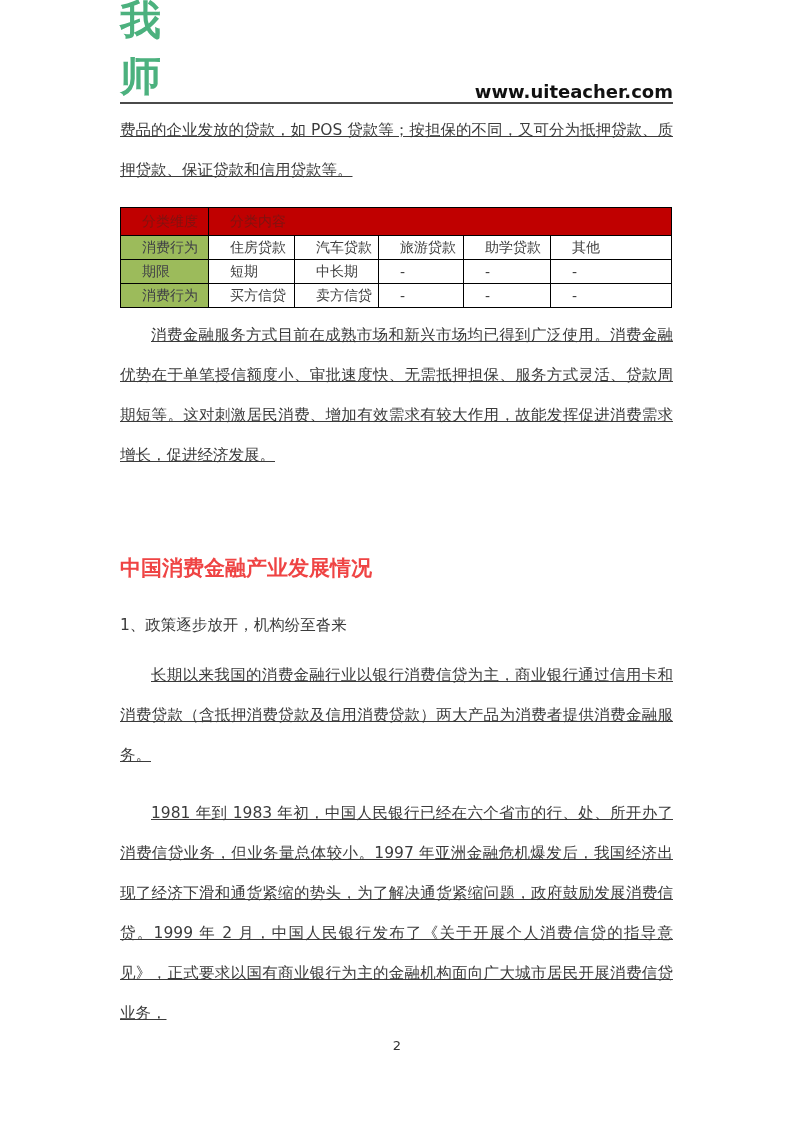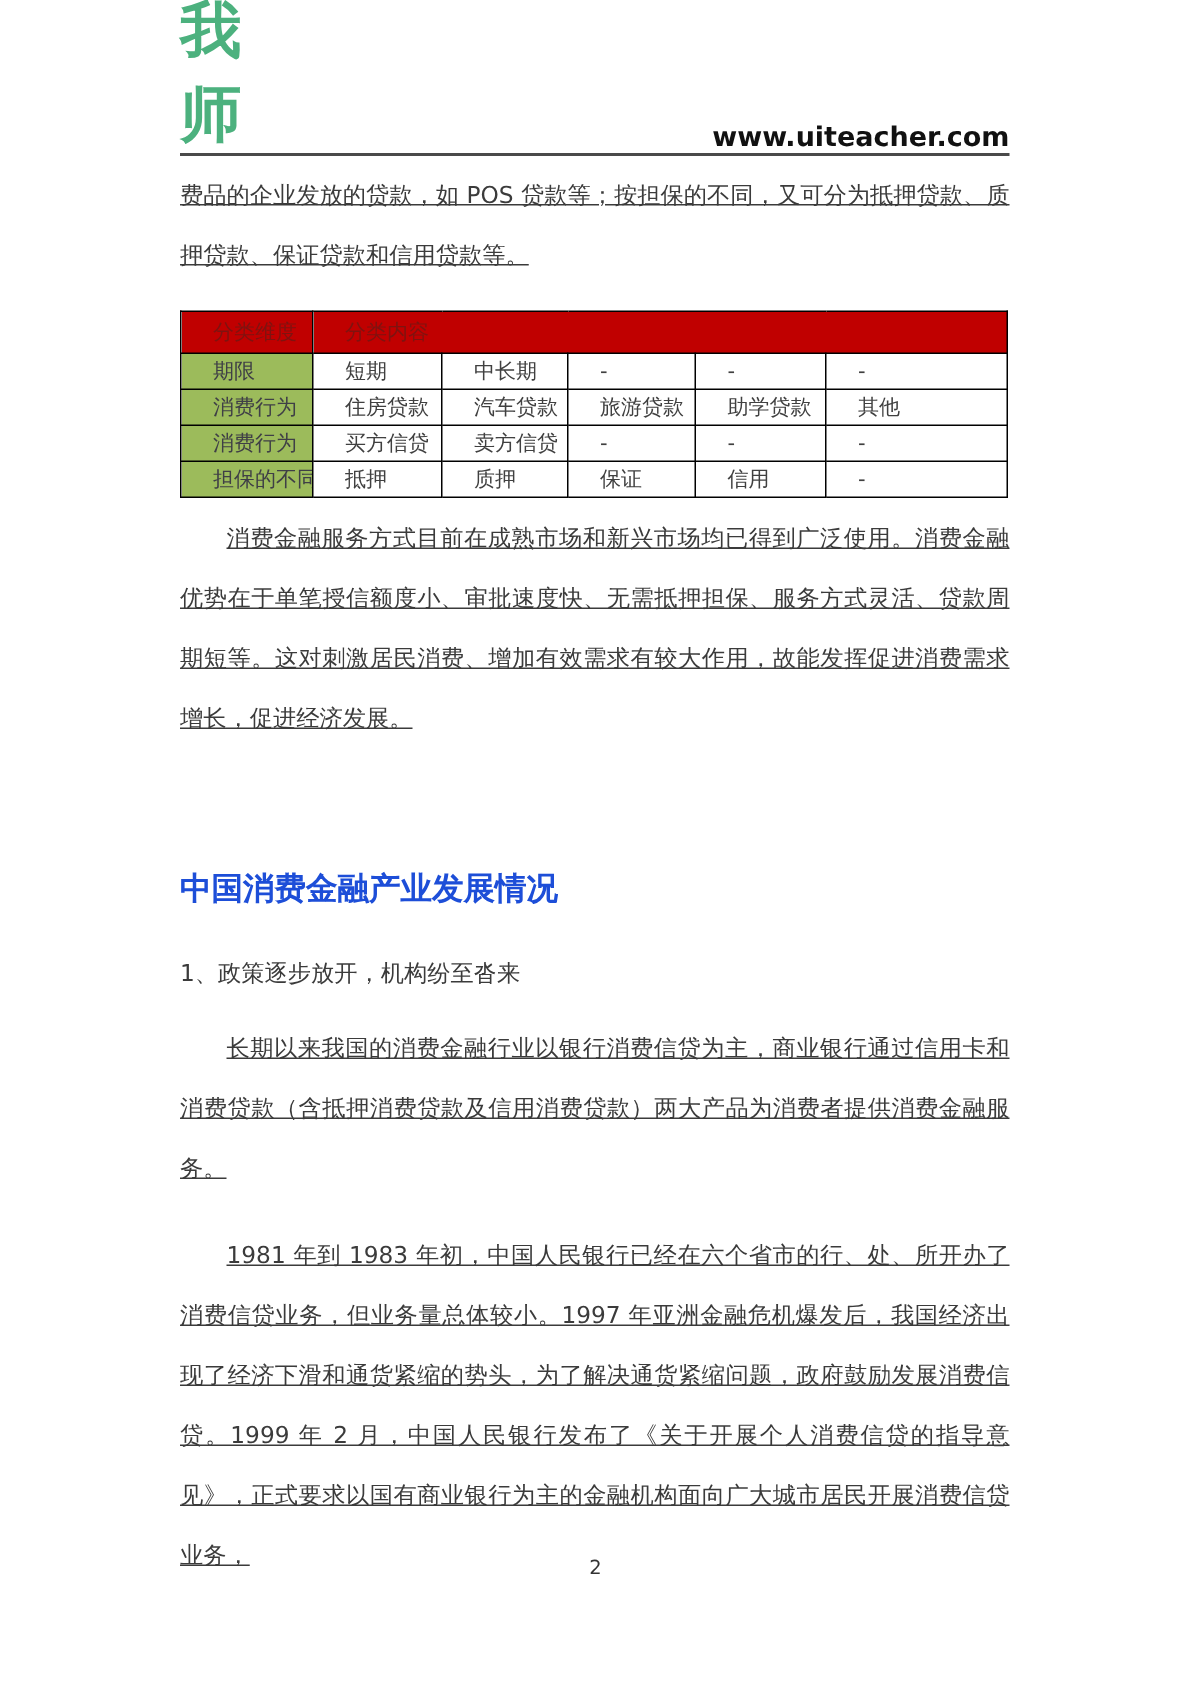--- a/index.html
+++ b/index.html
@@ -33,21 +33,21 @@
   
   table.loan-table { border-collapse:collapse; width:551px; margin-top:17px; table-layout:fixed; }
   table.loan-table td {
     border:1.5px solid #000000; font-size:14px; padding:2px 21px;
     height:24px; color:#404040; background:#ffffff; overflow:hidden; white-space:nowrap;
   }
   table.loan-table tr.t-head td { background:#C00000; color:#7E1310; height:28px; font-size:14px; }
   table.loan-table td.t-label { background:#9CBB5B; color:#3f3f46; }
 
   
-  h1.section-title { font-size:21px; line-height:30px; font-weight:bold; color:#1d4ed8; margin-top:78px; }
+  h1.section-title { font-size:21px; line-height:30px; font-weight:bold; color:#ef4444; margin-top:78px; }
   .subsection-title { font-size:15.5px; line-height:30px; margin-top:27px; color:#3b3b3b; }
 
   
   .page-number { position:absolute; top:1038px; left:0; width:794px; text-align:center; font-size:13px; color:#333333; }
 
   .mt-table-after { margin-top:7px; }
   .mt-p1 { margin-top:15px; }
   .mt-p2 { margin-top:18px; }
 </style>
 </head>
@@ -81,49 +81,41 @@
         <col style="width:85px">
           <col style="width:87px">
           <col style="width:121px">
       </colgroup>
       <tbody>
           <tr class="t-head">
         <td>分类维度</td>
         <td colspan="5">分类内容</td>
       </tr>
       <tr>
+        <td class="t-label">消费行为</td>
+        <td>住房贷款</td>
+        <td>汽车贷款</td>
+        <td>旅游贷款</td>
+        <td>助学贷款</td>
+        <td>其他</td>
+      </tr>
+      <tr>
         <td class="t-label">期限</td>
         <td>短期</td>
         <td>中长期</td>
         <td>-</td>
         <td>-</td>
         <td>-</td>
       </tr>
       <tr>
         <td class="t-label">消费行为</td>
-        <td>住房贷款</td>
-        <td>汽车贷款</td>
-        <td>旅游贷款</td>
-        <td>助学贷款</td>
-        <td>其他</td>
-      </tr>
-      <tr>
-        <td class="t-label">消费行为</td>
         <td>买方信贷</td>
         <td>卖方信贷</td>
         <td>-</td>
         <td>-</td>
-        <td>-</td>
-      </tr>
-      <tr>
-        <td class="t-label">担保的不同</td>
-        <td>抵押</td>
-        <td>质押</td>
-        <td>保证</td>
-        <td>信用</td>
         <td>-</td>
       </tr>
     </tbody>
       </table>
 
     <p class="para indent mt-table-after">消费金融服务方式目前在成熟市场和新兴市场均已得到广泛使用。消费金融优势在于单笔授信额度小、审批速度快、无需抵押担保、服务方式灵活、贷款周期短等。这对刺激居民消费、增加有效需求有较大作用，故能发挥促进消费需求增长，促进经济发展。</p>
 
     <h1 class="section-title">中国消费金融产业发展情况</h1>
 
     <div class="subsection-title">1、政策逐步放开，机构纷至沓来</div>

